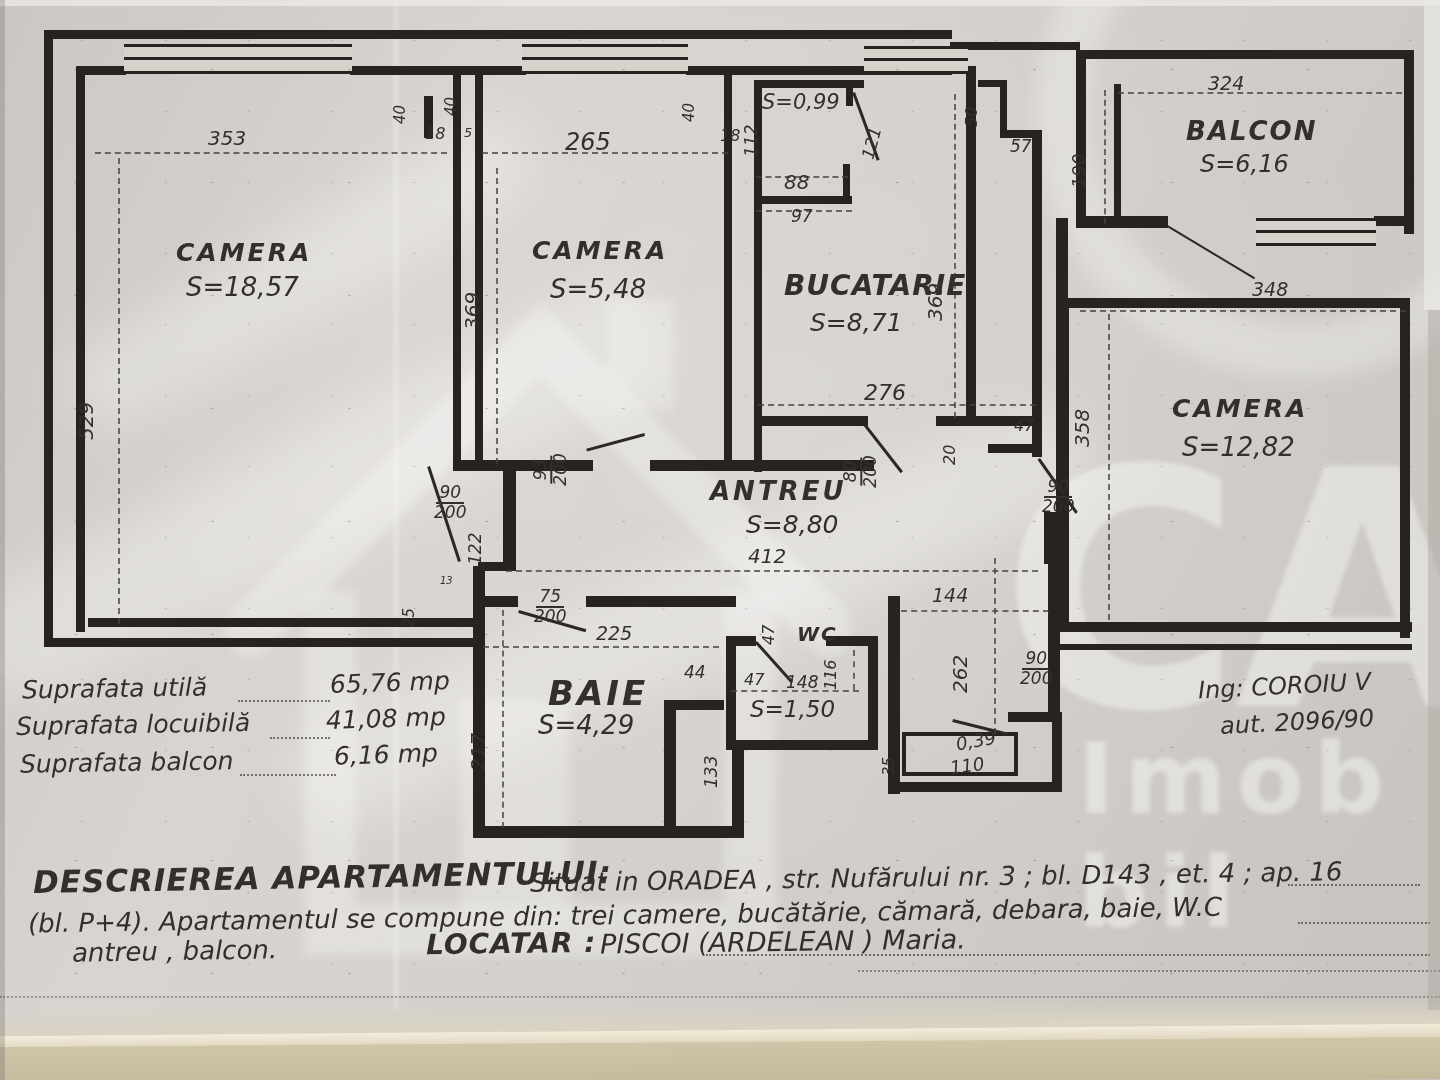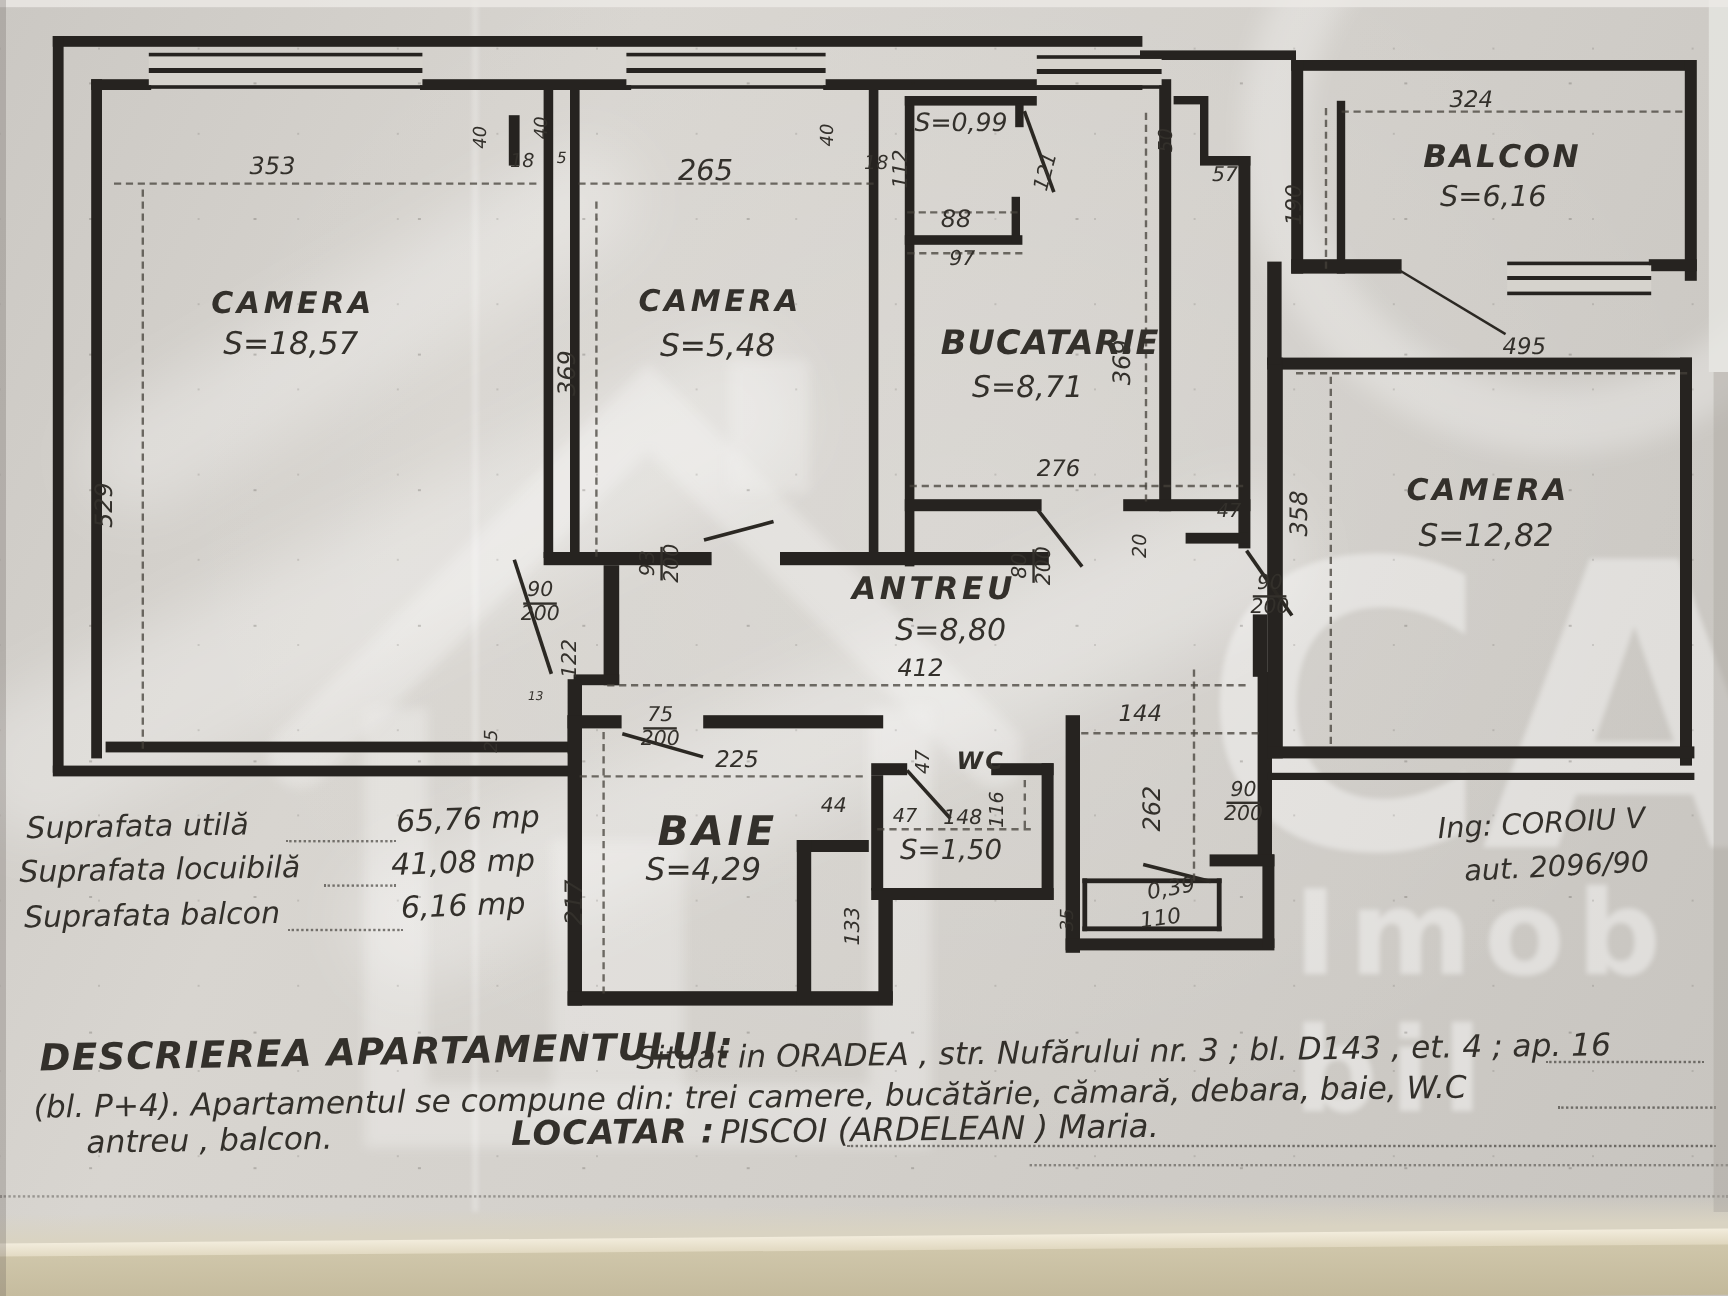--- a/index.html
+++ b/index.html
@@ -166,28 +166,28 @@
   <span class="lbl bold" style="left:797px;top:624px;font-size:20px;letter-spacing:2px">WC</span>
   <span class="lbl" style="left:750px;top:698px;font-size:23px">S=1,50</span>
   <span class="lbl" style="left:762px;top:92px;font-size:21px">S=0,99</span>
   <span class="lbl" style="left:956px;top:732px;font-size:18px;transform:rotate(-10deg)">0,39</span>
 
   <span class="lbl" style="left:208px;top:128px;font-size:20px">353</span>
   <span class="lbl rot" style="left:96px;top:420px;font-size:20px">529</span>
   <span class="lbl" style="left:565px;top:130px;font-size:24px">265</span>
   <span class="lbl rot" style="left:482px;top:310px;font-size:20px">369</span>
   <span class="lbl rot" style="left:945px;top:301px;font-size:20px">369</span>
-  <span class="lbl" style="left:864px;top:382px;font-size:19px">276</span>
+  <span class="lbl" style="left:864px;top:382px;font-size:22px">276</span>
   <span class="lbl rot" style="left:760px;top:140px;font-size:17px">112</span>
   <span class="lbl" style="left:876px;top:144px;font-size:17px;transform:rotate(-75deg);transform-origin:0 100%">121</span>
   <span class="lbl" style="left:784px;top:172px;font-size:20px">88</span>
   <span class="lbl" style="left:791px;top:208px;font-size:17px">97</span>
   <span class="lbl" style="left:1208px;top:74px;font-size:19px">324</span>
   <span class="lbl rot" style="left:1088px;top:170px;font-size:18px">190</span>
-  <span class="lbl" style="left:1252px;top:280px;font-size:19px">495</span>
+  <span class="lbl" style="left:1252px;top:280px;font-size:19px">348</span>
   <span class="lbl rot" style="left:1092px;top:427px;font-size:20px">358</span>
   <span class="lbl" style="left:748px;top:546px;font-size:20px">412</span>
   <span class="lbl rot" style="left:484px;top:548px;font-size:17px">122</span>
   <span class="lbl" style="left:596px;top:624px;font-size:19px">225</span>
   <span class="lbl rot" style="left:488px;top:751px;font-size:20px">217</span>
   <span class="lbl rot" style="left:720px;top:771px;font-size:17px">133</span>
   <span class="lbl" style="left:932px;top:586px;font-size:19px">144</span>
   <span class="lbl rot" style="left:970px;top:673px;font-size:20px">262</span>
   <span class="lbl" style="left:786px;top:674px;font-size:17px">148</span>
   <span class="lbl rot" style="left:839px;top:674px;font-size:16px">116</span>

